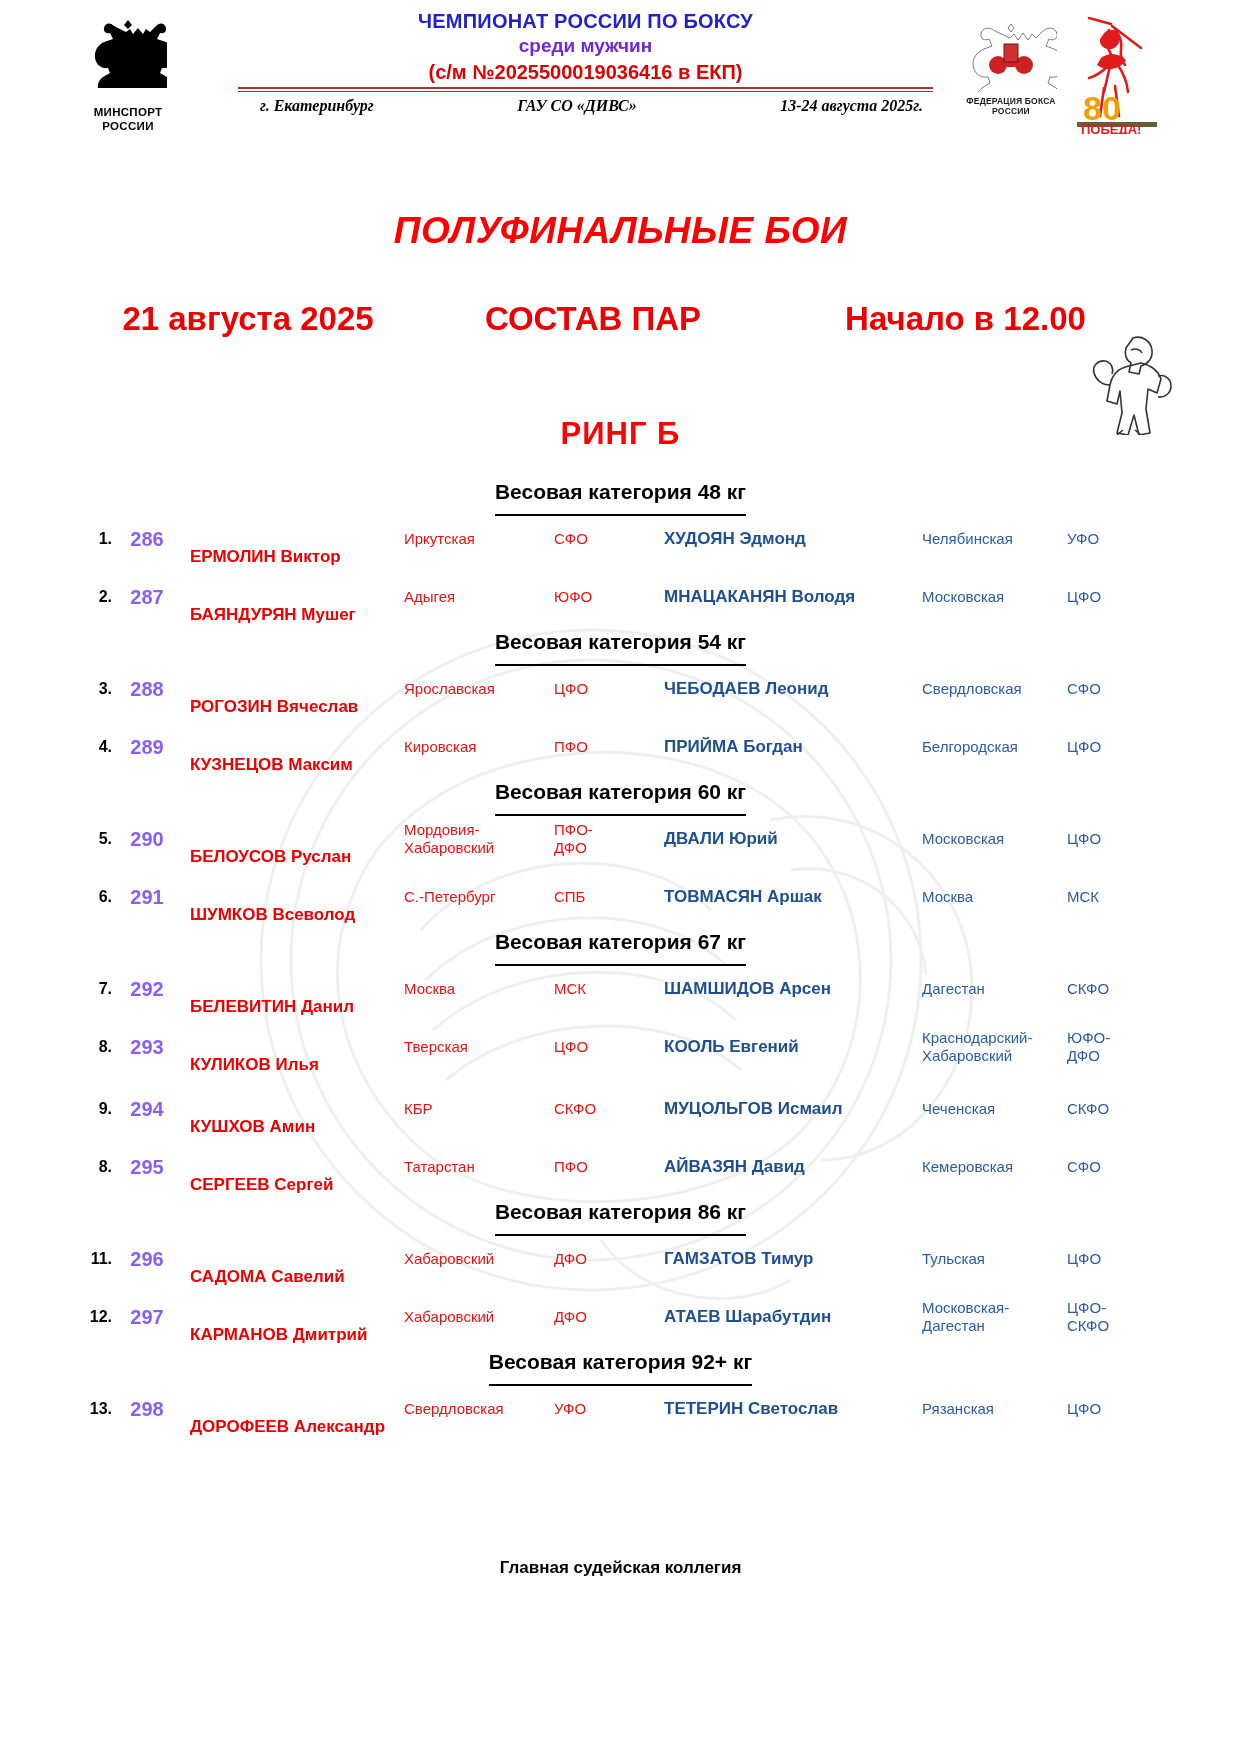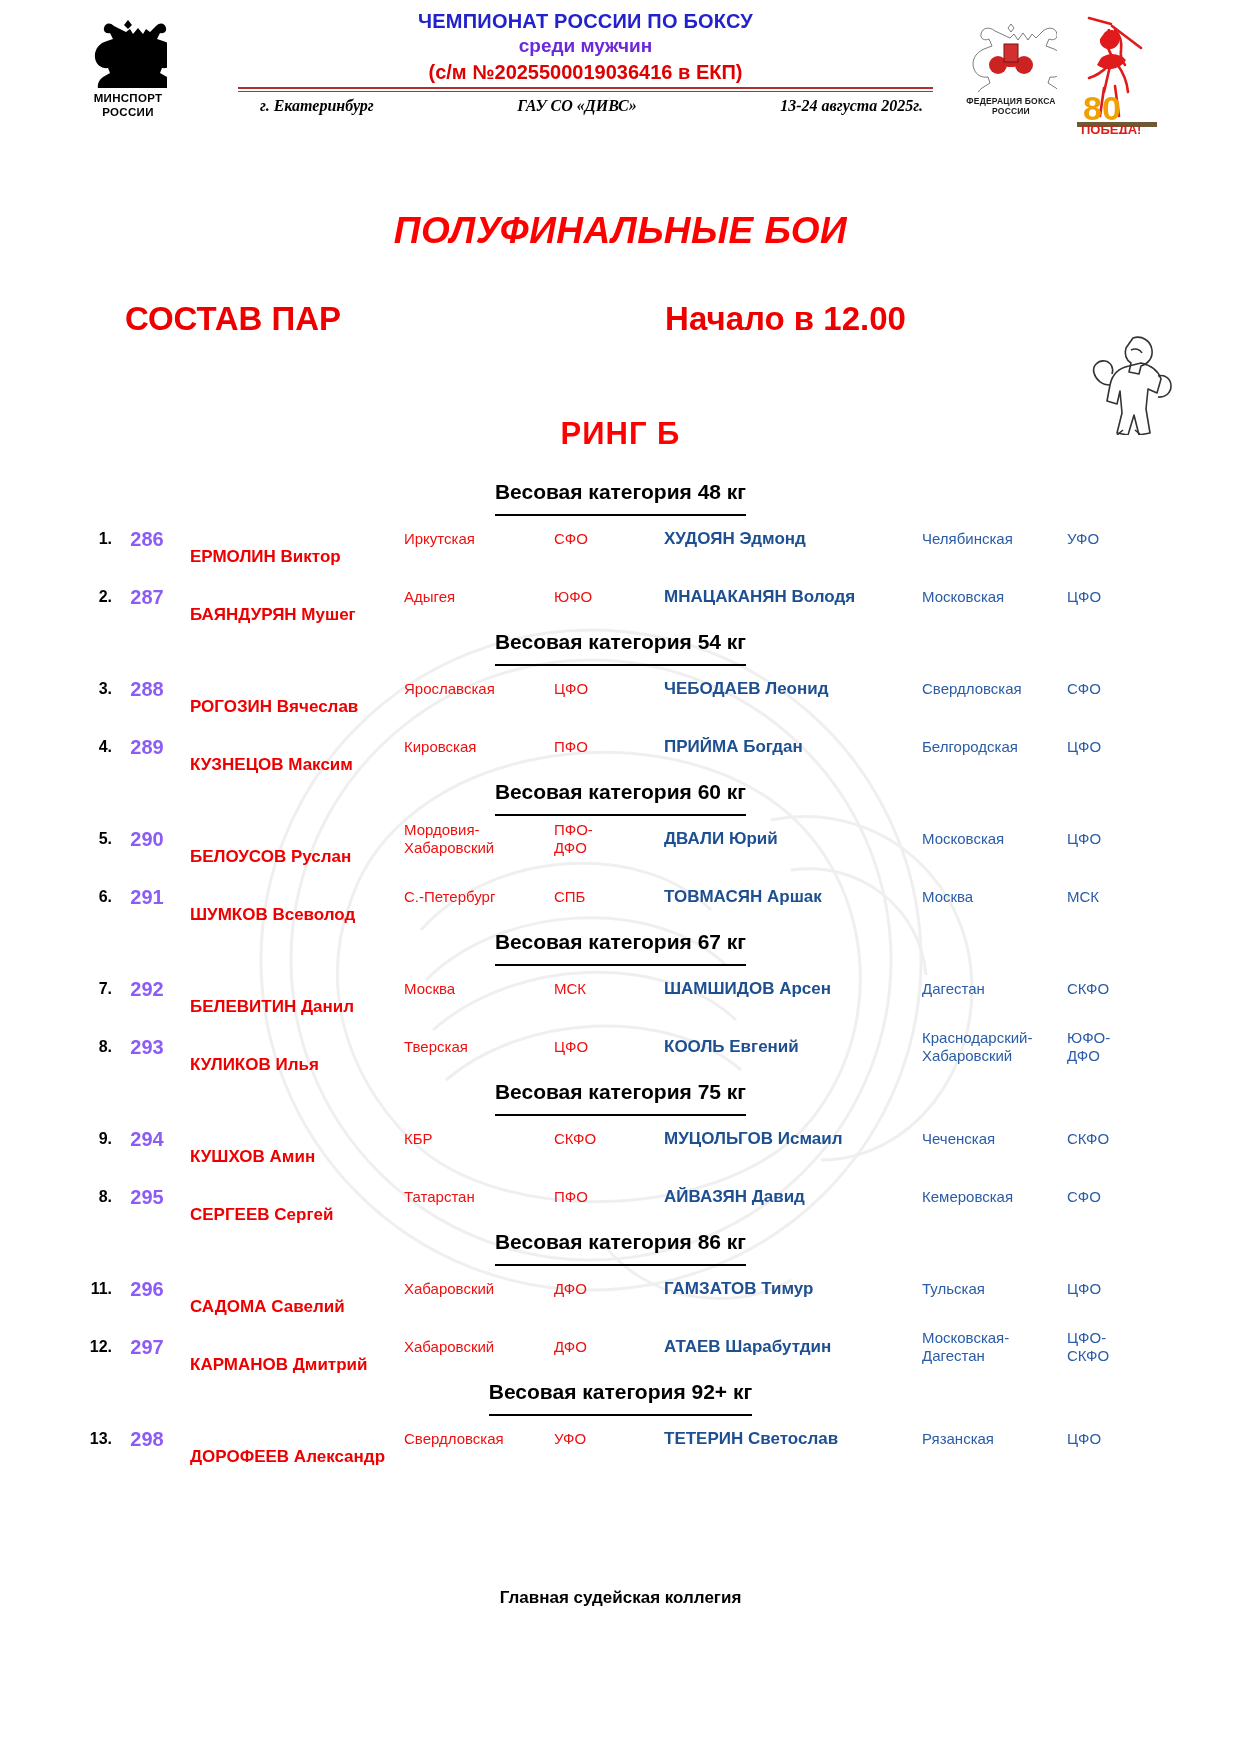--- a/index.html
+++ b/index.html
@@ -53,21 +53,21 @@
     top: 14px;
     width: 96px;
     text-align: center;
   }
   .logo-minsport svg { display: block; margin: 0 auto; }
   .logo-caption {
     font-size: 11.5px;
     font-weight: bold;
     line-height: 1.18;
     letter-spacing: 0.3px;
-    margin-top: 4px;
+    margin-top: 18px;
     color: #000;
   }
 
   .header-center {
     position: absolute;
     left: 170px;
     right: 240px;
     top: 10px;
     text-align: center;
   }
@@ -362,20 +362,21 @@
           <text x="12" y="106" font-family="'Liberation Sans', sans-serif" font-size="34" font-weight="bold" fill="#f0a000">80</text>
           <rect x="6" y="108" width="80" height="5" fill="#6b5a33"></rect>
           <text x="10" y="120" font-family="'Liberation Sans', sans-serif" font-size="13" font-weight="bold" fill="#e01b1b">ПОБЕДА!</text>
         </svg>
       </div>
     </div>
 
     <div class="semifinal-title">ПОЛУФИНАЛЬНЫЕ БОИ</div>
 
     <div class="meta-row">
+      <div class="meta-date">21  августа 2025</div>
       <div class="meta-center">СОСТАВ ПАР</div>
       <div class="meta-start">Начало в 12.00</div>
     </div>
 
     <div class="ring-title">РИНГ Б</div>
 
     <div class="categories">
         <div class="category">
           <div class="cat-title"><span>Весовая категория 48 кг</span></div>
           <div class="bout">
@@ -466,21 +467,20 @@
             <div class="c-red-region">Тверская</div>
             <div class="c-red-fo">ЦФО</div>
             <div class="c-blue-name">КООЛЬ  Евгений</div>
             <div class="c-blue-region two-line">Краснодарский-
 Хабаровский</div>
             <div class="c-blue-fo two-line">ЮФО-
 ДФО</div>
           </div>
         </div>
         <div class="category">
-          <div class="cat-title"><span>Весовая категория 75 кг</span></div>
           <div class="bout">
             <div class="c-no">9.</div>
             <div class="c-code">294</div>
             <div class="c-red-name">КУШХОВ Амин</div>
             <div class="c-red-region">КБР</div>
             <div class="c-red-fo">СКФО</div>
             <div class="c-blue-name">МУЦОЛЬГОВ Исмаил</div>
             <div class="c-blue-region">Чеченская</div>
             <div class="c-blue-fo">СКФО</div>
           </div>

